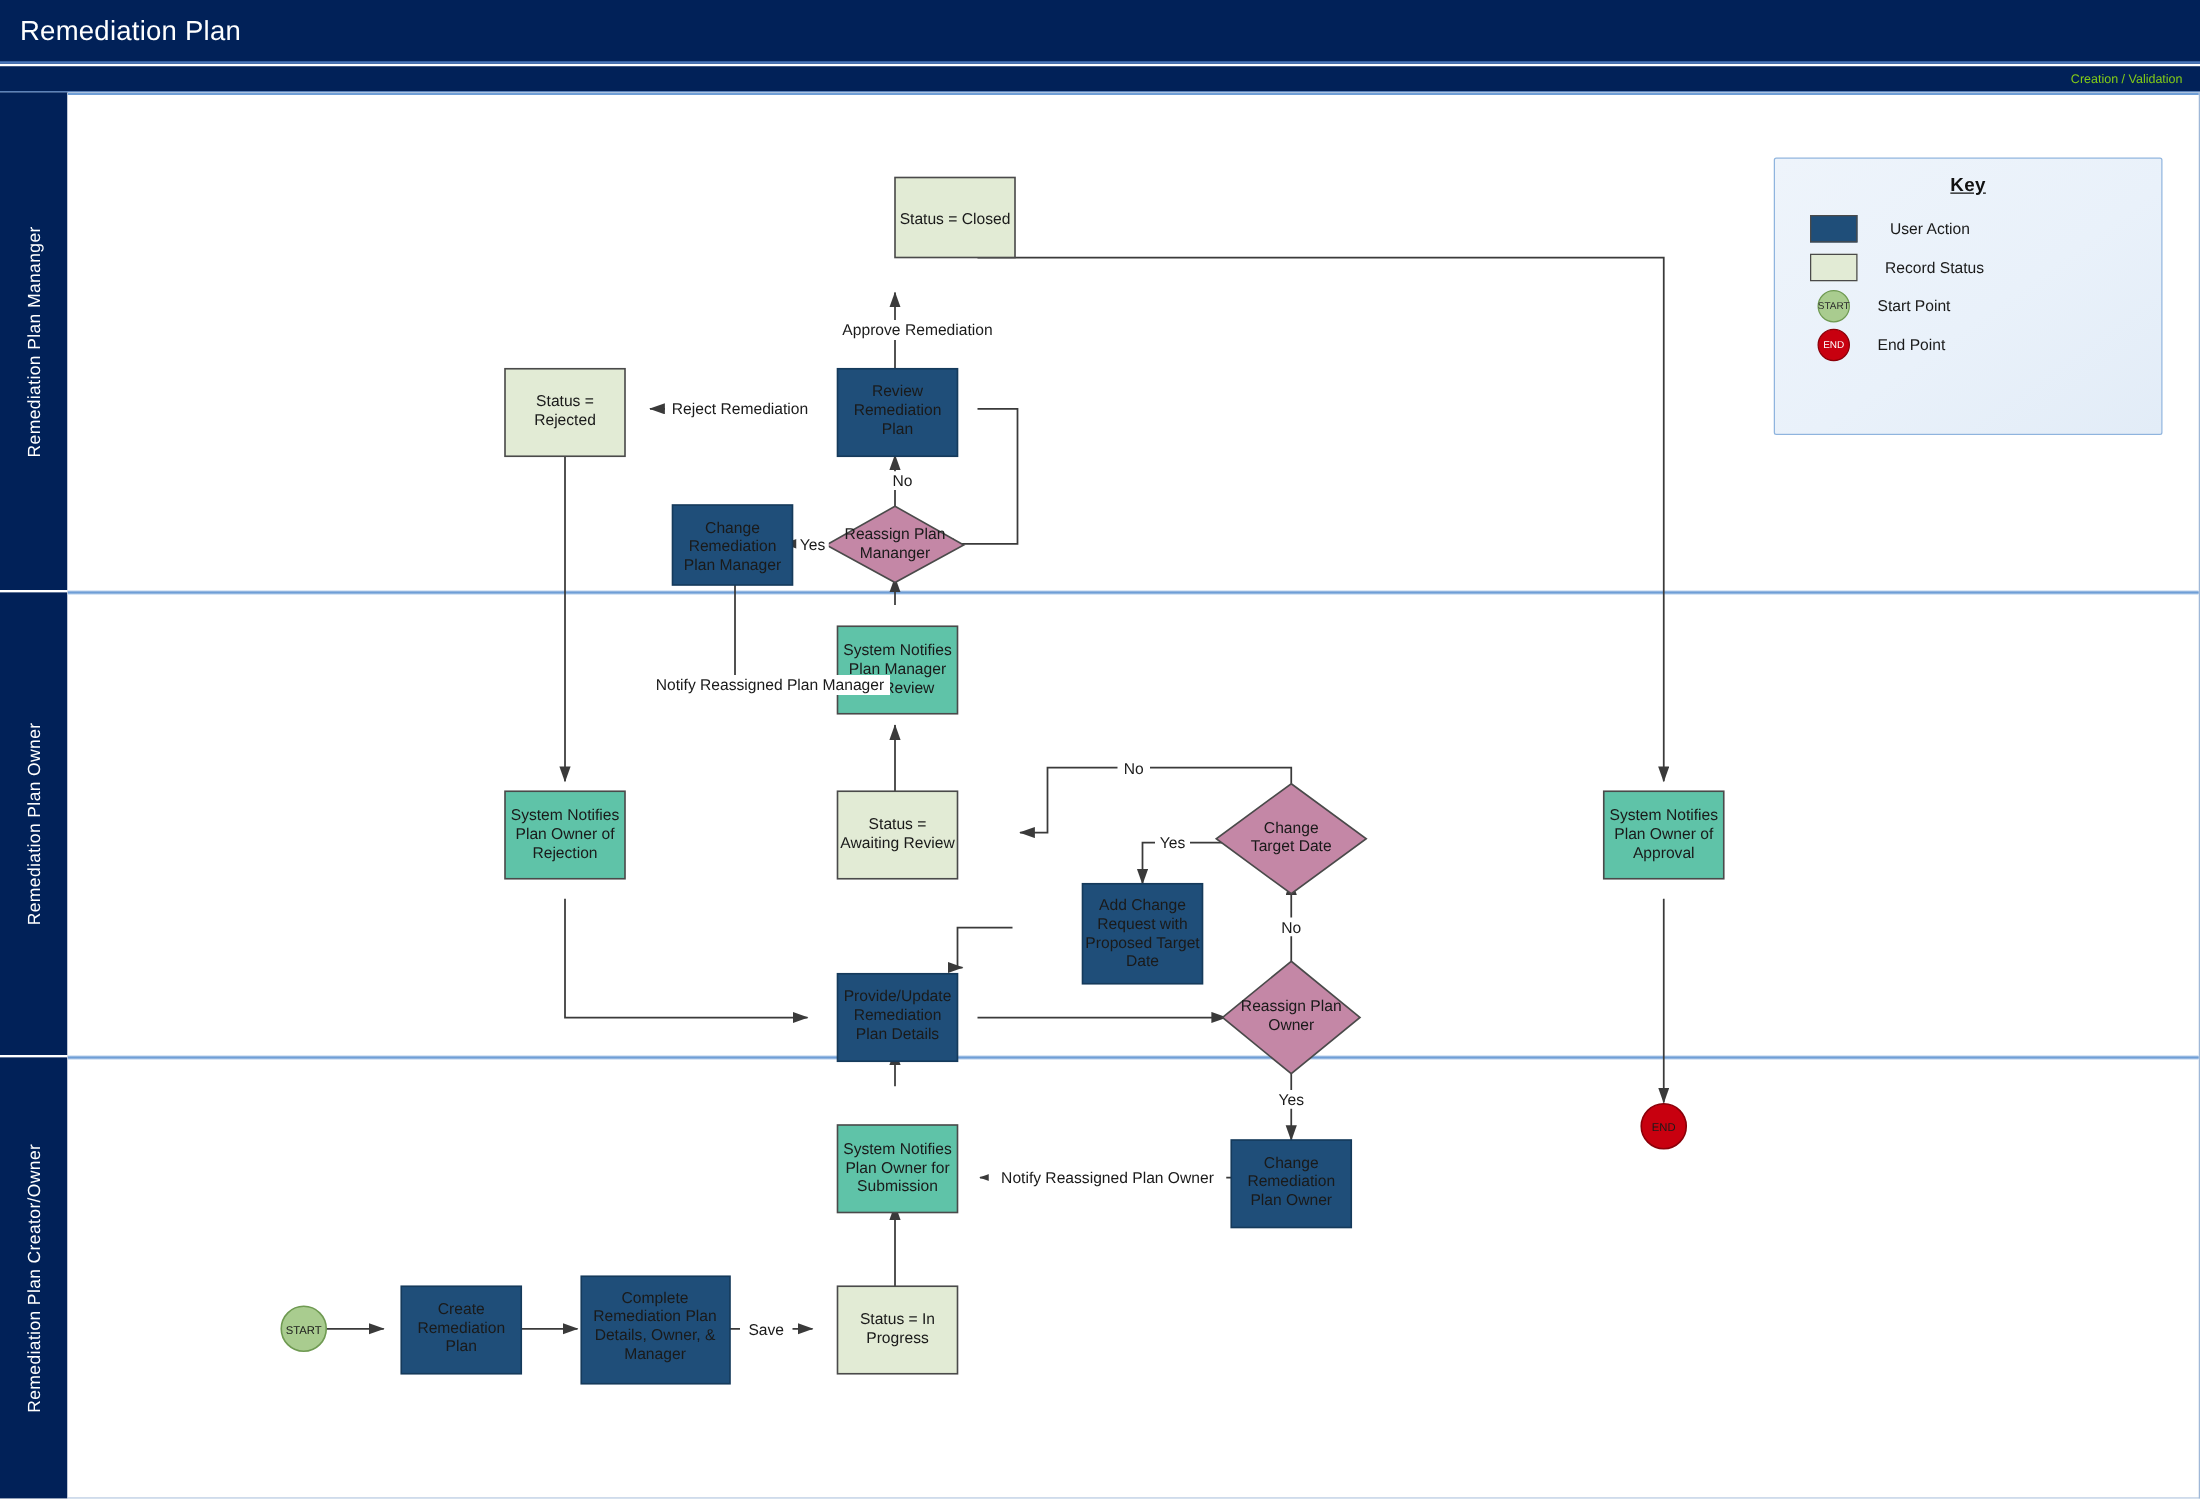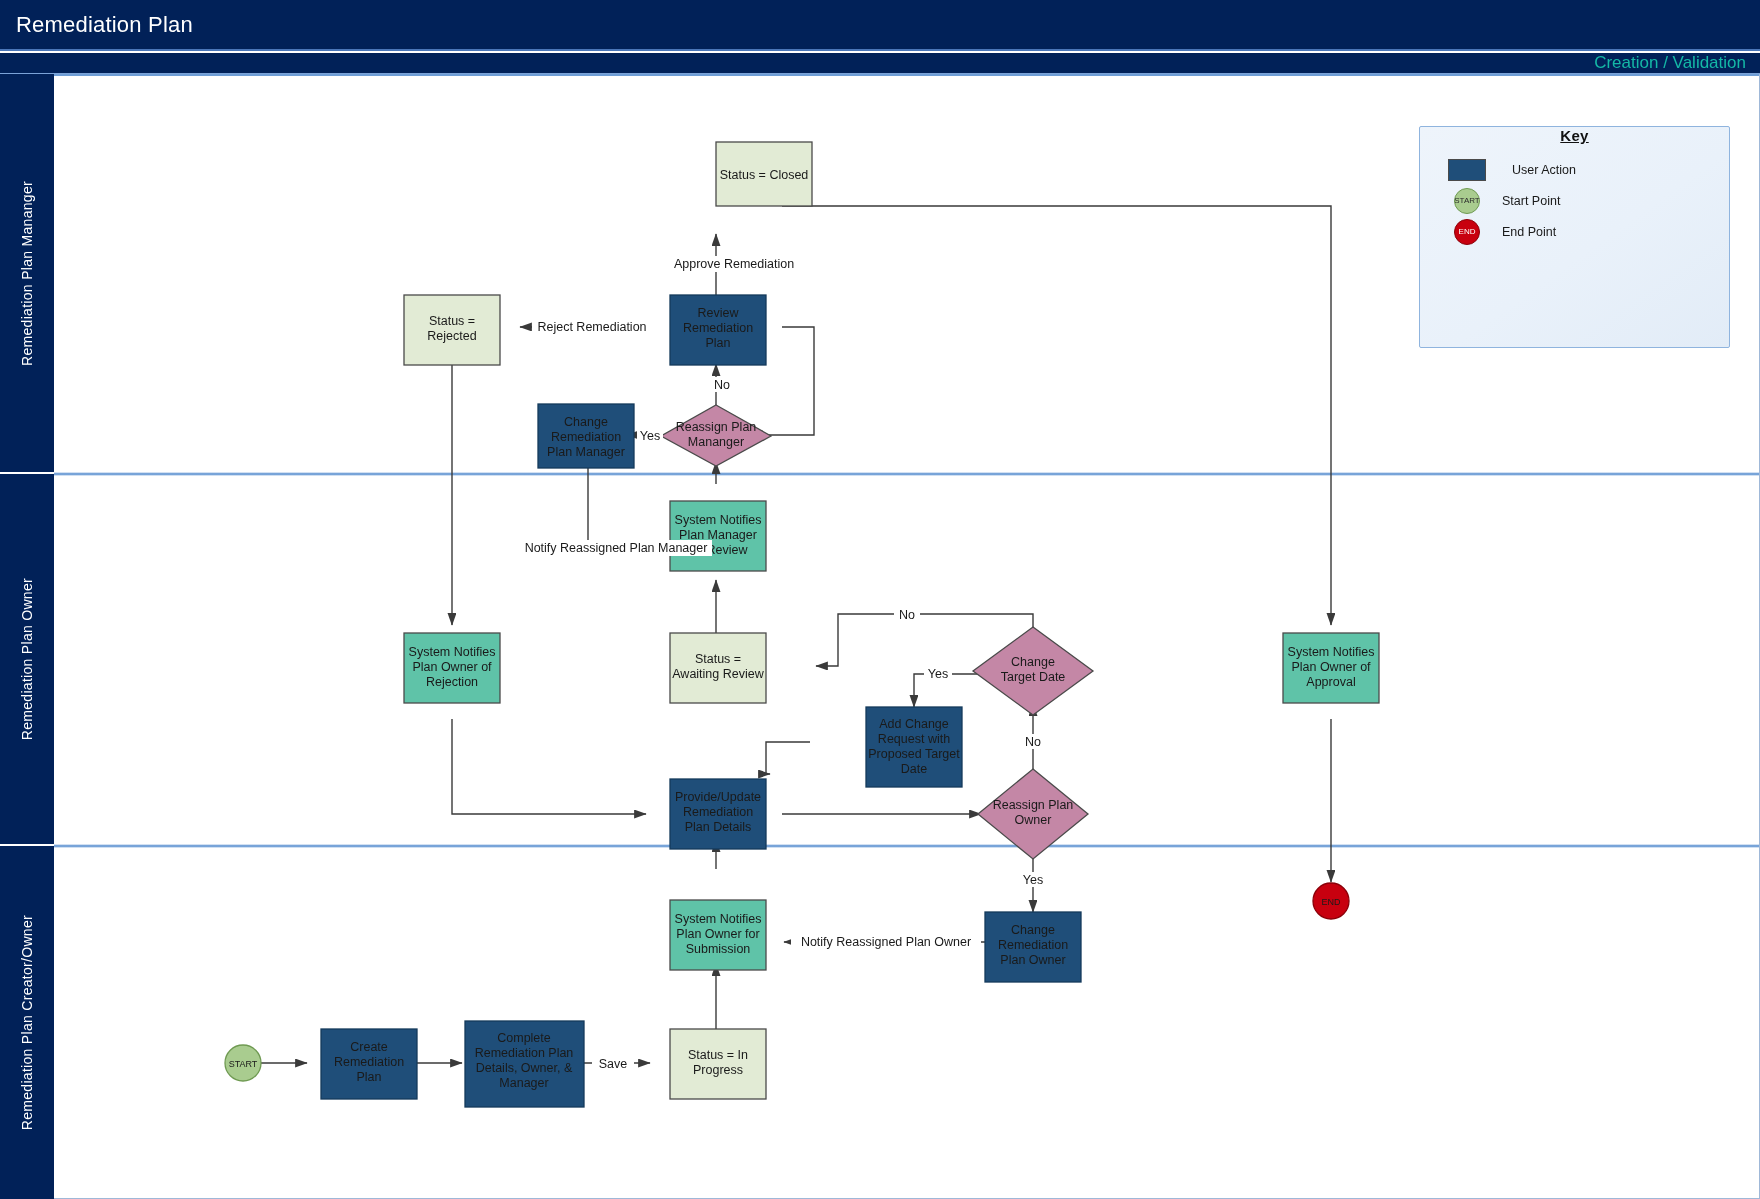--- a/index.html
+++ b/index.html
@@ -34,22 +34,22 @@
     white-space: nowrap;
   }
   .subbar {
     position: absolute; left: 0; top: 53px;
     width: 1760px; height: 21px;
     background: #012158;
     border-bottom: 1px solid #7ba3d8;
     display: flex; align-items: center; justify-content: flex-end;
   }
   .subbar .phase {
-    color: #14b8a6;
-    font-size: 17px;
+    color: #84cc16;
+    font-size: 10px;
     padding-right: 14px;
     white-space: nowrap;
   }
 
   
   .lane-col {
     position: absolute; left: 0; top: 74px;
     width: 54px; height: 1125px;
   }
   .lane-head {
@@ -106,21 +106,21 @@
     background: linear-gradient(to bottom right, #eef4fb 0%, #e9f1fa 55%, #e2ecf7 100%);
     border: 1px solid #8fb4de;
     border-radius: 2px;
   }
   .key-title {
     text-align: center;
     font-size: 15px;
     font-weight: bold;
     color: #111;
     text-decoration: underline;
-    margin-top: 0;
+    margin-top: 13px;
     letter-spacing: .3px;
   }
   .key-rows { margin-top: 10px; }
   .key-row {
     display: flex; align-items: center;
     height: 31px;
     padding-left: 28px;
   }
   .key-swatch { width: 38px; height: 22px; border: 1px solid #4a4a4a; flex: 0 0 auto; }
   .key-circle {
@@ -361,20 +361,24 @@
         <text class="elabel" x="559" y="994" text-anchor="middle">Save</text>
       </g>
     </svg>
 
     <div class="keybox" style="left:1365px; top:52px;">
       <div class="key-title">Key</div>
       <div class="key-rows">
         <div class="key-row">
           <div class="key-swatch" style="background:#1F4E79;"></div>
           <div class="key-label pad">User Action</div>
+        </div>
+        <div class="key-row">
+          <div class="key-swatch" style="background:#E2EBD5;"></div>
+          <div class="key-label">Record Status</div>
         </div>
         <div class="key-row">
           <div class="key-circle start">
             <span>START</span>
           </div>
           <div class="key-label circ">Start Point</div>
         </div>
         <div class="key-row">
           <div class="key-circle end">
             <span>END</span>

